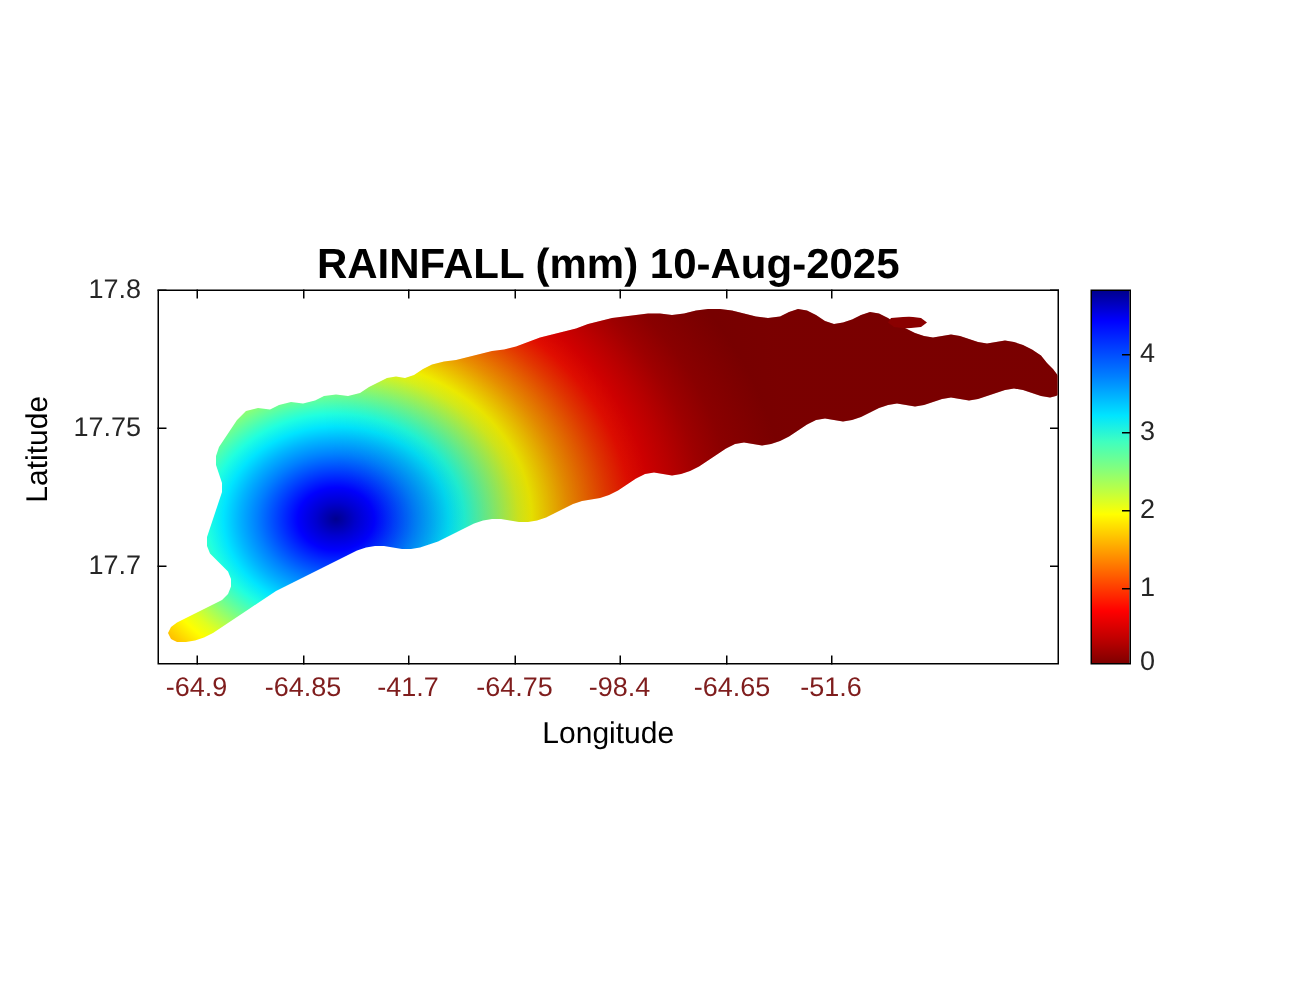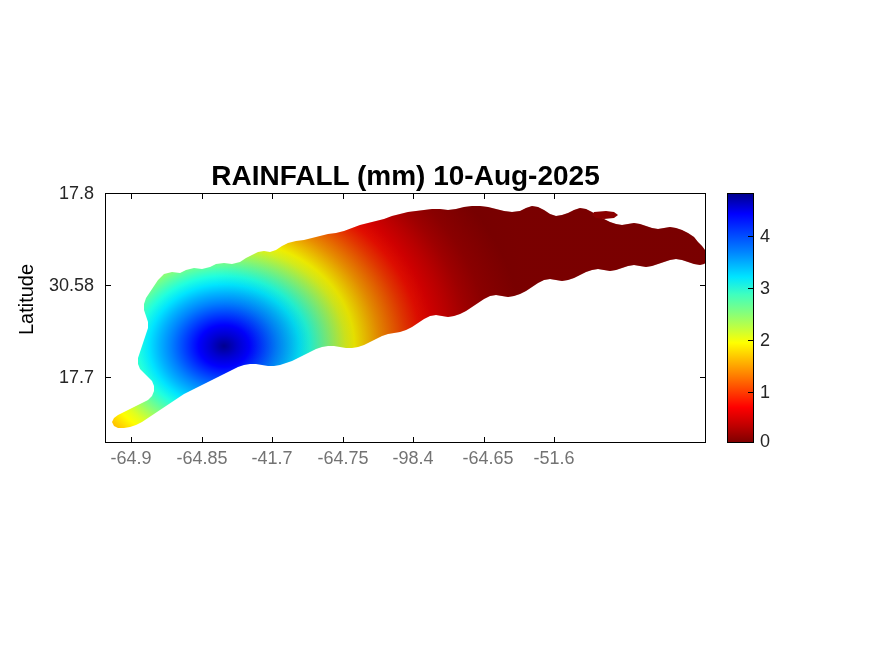--- a/index.html
+++ b/index.html
@@ -71,21 +71,21 @@
     width: 6px;
     background: #000000;
     left: 105px;
   }
   .tick-y.right { left: 700px; }
 
   .xticklabel {
     position: absolute;
     top: 448px;
     font-size: 18px;
-    color: #737373;
+    color: #7f1d1d;
     text-align: center;
     white-space: nowrap;
     transform: translateX(-50%);
     font-family: "Liberation Sans", sans-serif;
   }
   .yticklabel {
     position: absolute;
     right: 781px;
     font-size: 18px;
     color: #262626;
@@ -287,23 +287,24 @@
   <div class="xticklabel" style="left:554px;">-51.6</div>
 
   <div class="tick-y" style="top:193px;"></div>
   <div class="tick-y right" style="top:193px;"></div>
   <div class="tick-y" style="top:285px;"></div>
   <div class="tick-y right" style="top:285px;"></div>
   <div class="tick-y" style="top:377px;"></div>
   <div class="tick-y right" style="top:377px;"></div>
 
   <div class="yticklabel" style="top:193px;">17.8</div>
-  <div class="yticklabel" style="top:285px;">30.58</div>
+  <div class="yticklabel" style="top:285px;">17.75</div>
   <div class="yticklabel" style="top:377px;">17.7</div>
 
+  <div id="xlabel">Longitude</div>
   <div id="ylabel">Latitude</div>
 
   <div id="colorbar"></div>
 
   <div class="cb-tick" style="top:236px;"></div>
   <div class="cb-tick" style="top:288px;"></div>
   <div class="cb-tick" style="top:340px;"></div>
   <div class="cb-tick" style="top:392px;"></div>
 
   <div class="cbticklabel" style="top:236px;">4</div>

